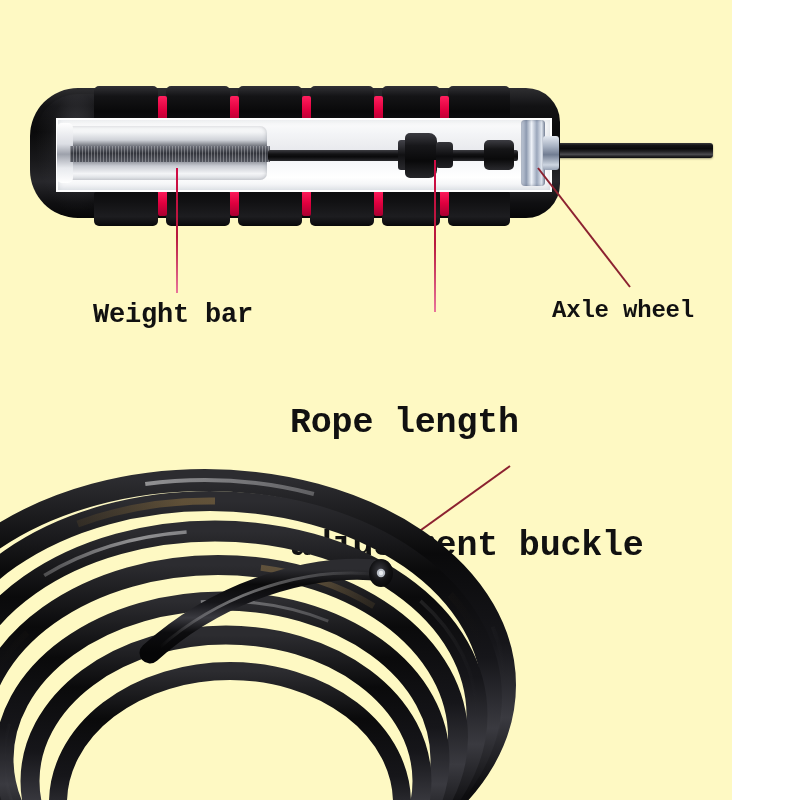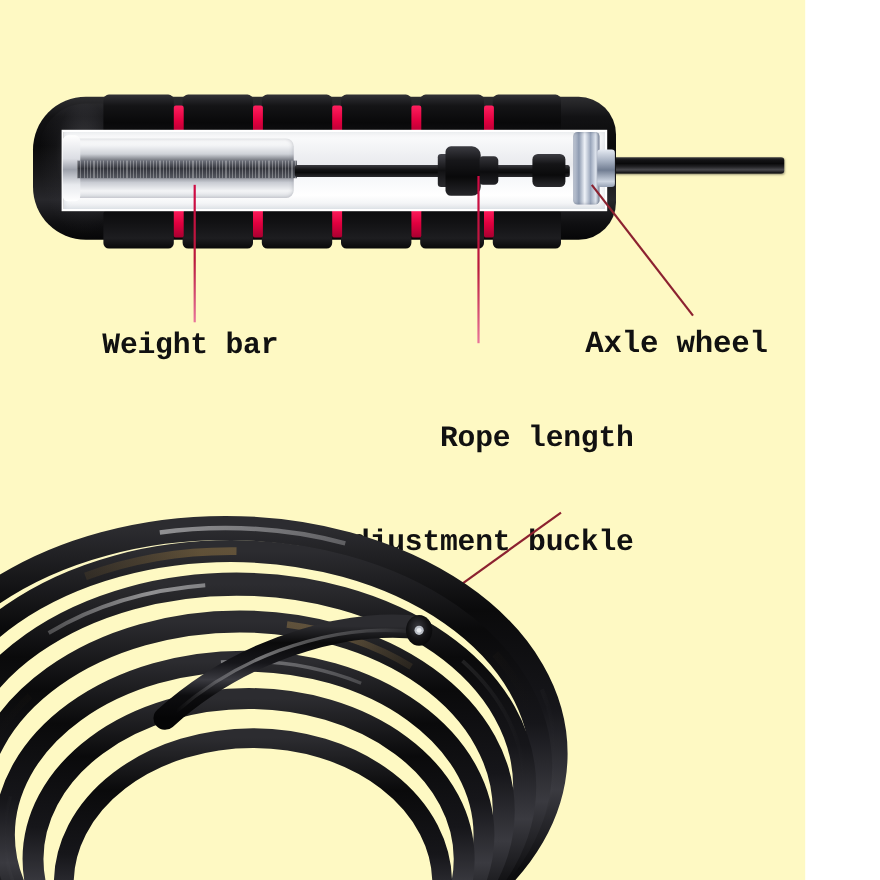--- a/index.html
+++ b/index.html
@@ -216,22 +216,22 @@
   
   .label {
     position: absolute;
     color: #111111;
     font-weight: 700;
     letter-spacing: -0.2px;
     white-space: pre;
     line-height: 1.18;
   }
   #label-weight-bar   { left: 93px;  top: 300px; font-size: 27px; }
-  #label-rope-buckle  { left: 304px; top: 320px; font-size: 27px; text-align: right; }
-  #label-axle-wheel   { left: 532px; top: 297px; font-size: 28px; }
+  #label-rope-buckle  { left: 290px; top: 320px; font-size: 35px; text-align: left; }
+  #label-axle-wheel   { left: 552px; top: 297px; font-size: 24px; }
   #label-pvc-rope     { left: 505px; top: 452px; font-size: 27px; text-align: center; }
 
   
   #rope-coil {
     position: absolute;
     left: 0; top: 385px;
     width: 800px; height: 415px;
     overflow: hidden;
   }
 </style>

